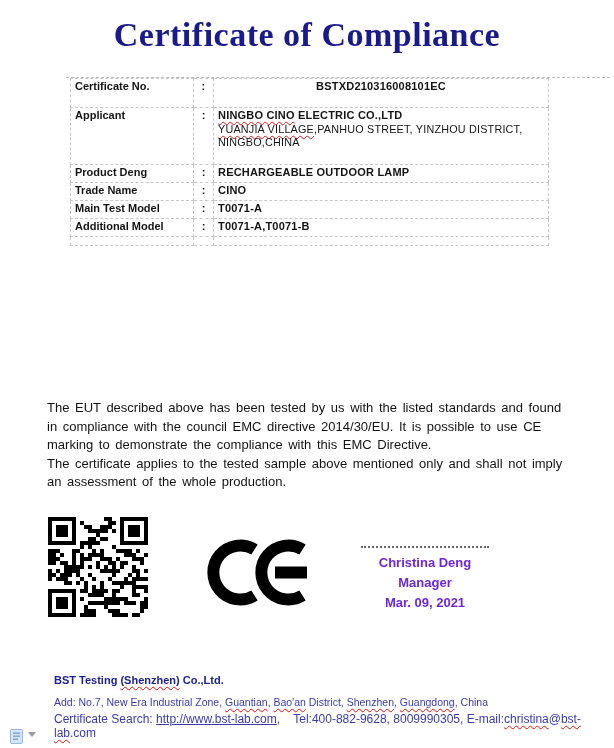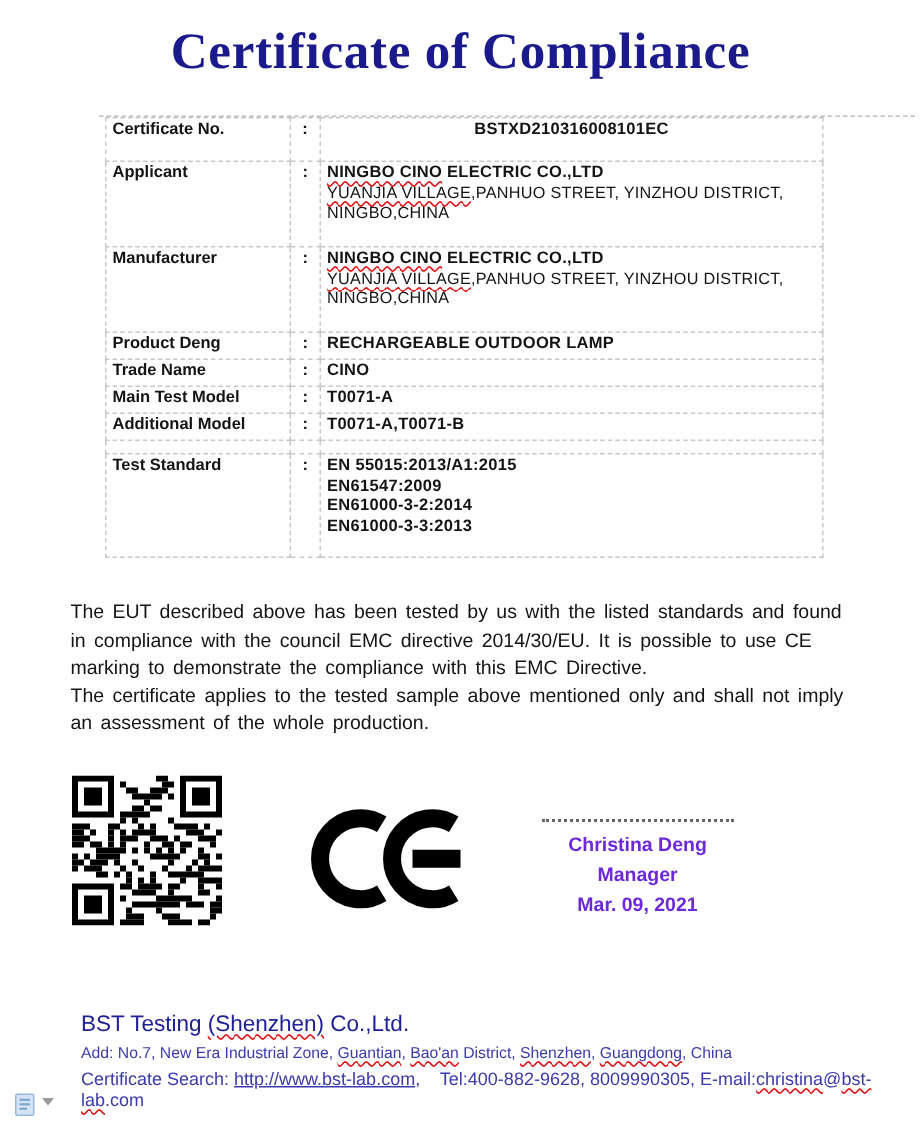--- a/index.html
+++ b/index.html
@@ -32,21 +32,21 @@
   .bodytext p{margin:0;}
   
   .qr{position:absolute;left:48px;top:517px;width:100px;height:100px;}
   
   .ce{position:absolute;left:207px;top:533px;}
   
   .sig{position:absolute;left:335px;top:546px;width:180px;text-align:center;
        font-weight:bold;font-size:13px;color:#6d28d9;line-height:20px;}
   .sig-dots{width:128px;margin:0 auto 5px auto;border-top:2px dotted #666;height:0;}
   
-  .f-company{position:absolute;left:54px;top:674px;font-size:15px;font-weight:normal;
+  .f-company{position:absolute;left:54px;top:674px;font-size:11px;font-weight:bold;
              color:#1f2096;}
   .f-addr{position:absolute;left:54px;top:696px;font-size:10.5px;color:#3a3aad;}
   .f-search{position:absolute;left:54px;top:712px;font-size:12px;color:#3a3aad;}
   .f-search a{color:#3a3aad;text-decoration:underline;}
   .paste{position:absolute;left:9px;top:728px;cursor:pointer;}
   .paste-arrow{position:absolute;left:28px;top:732px;width:0;height:0;
                border-left:4px solid transparent;border-right:4px solid transparent;
                border-top:5px solid #9a9a9a;cursor:pointer;}
 </style>
 </head>
@@ -72,29 +72,20 @@
     <tr>
       <td class="lbl" style="height:54px">Applicant</td>
       <td class="colon">:</td>
       <td class="val">
         <div><span class="wavy">NINGBO CINO</span><span> ELECTRIC CO.,LTD</span></div>
         <div class="addr"><span class="wavy">YUANJIA VILLAGE</span><span>,PANHUO STREET, YINZHOU DISTRICT,</span></div>
         <div class="addr">NINGBO,CHINA</div>
       </td>
     </tr>
     <tr>
-      <td class="lbl" style="height:54px">Manufacturer</td>
-      <td class="colon">:</td>
-      <td class="val">
-        <div><span class="wavy">NINGBO CINO</span><span> ELECTRIC CO.,LTD</span></div>
-        <div class="addr"><span class="wavy">YUANJIA VILLAGE</span><span>,PANHUO STREET, YINZHOU DISTRICT,</span></div>
-        <div class="addr">NINGBO,CHINA</div>
-      </td>
-    </tr>
-    <tr>
       <td class="lbl" style="height:15px">Product Deng</td>
       <td class="colon">:</td>
       <td class="val">RECHARGEABLE OUTDOOR LAMP</td>
     </tr>
     <tr>
       <td class="lbl" style="height:15px">Trade Name</td>
       <td class="colon">:</td>
       <td class="val">CINO</td>
     </tr>
     <tr>
@@ -104,30 +95,20 @@
     </tr>
     <tr>
       <td class="lbl" style="height:15px">Additional Model</td>
       <td class="colon">:</td>
       <td class="val">T0071-A,T0071-B</td>
     </tr>
     <tr class="empty">
       <td></td>
           <td></td>
           <td></td>
-    </tr>
-    <tr>
-      <td class="lbl" style="height:66px">Test Standard</td>
-      <td class="colon">:</td>
-      <td class="val">
-        <div>EN 55015:2013/A1:2015</div>
-        <div>EN61547:2009</div>
-        <div>EN61000-3-2:2014</div>
-        <div>EN61000-3-3:2013</div>
-      </td>
     </tr>
   </tbody>
     </table>
 
   <div class="bodytext">
     <p>The EUT described above has been tested by us with the listed standards and found in compliance with the council EMC directive 2014/30/EU. It is possible to use CE marking to demonstrate the compliance with this EMC Directive.</p>
     <p>The certificate applies to the tested sample above mentioned only and shall not imply an assessment of the whole production.</p>
   </div>
 
   <div class="qr" id="qr"><svg width="100" height="100" viewBox="0 0 100 100" xmlns="http://www.w3.org/2000/svg">

